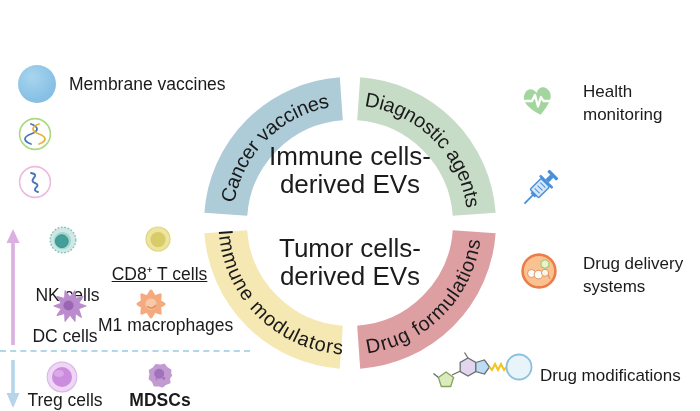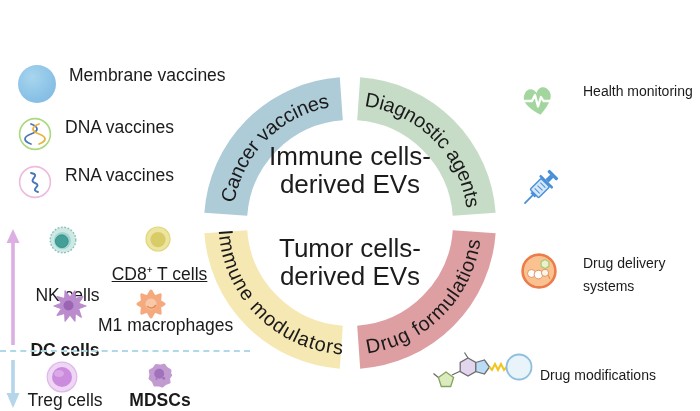--- a/index.html
+++ b/index.html
@@ -2,22 +2,22 @@
 <html><head>
 <meta charset="utf-8">
 <style>
   html,body{margin:0;padding:0;background:#fff;}
   .canvas{position:relative;width:700px;height:411px;background:#ffffff;overflow:hidden;
           font-family:"Liberation Sans", sans-serif;color:#1b1b1b;}
   .title{position:absolute;top:3px;left:0;width:700px;text-align:center;
          font-size:23.5px;line-height:28px;color:#141414;}
   .lbl{position:absolute;font-size:17.5px;color:#1b1b1b;white-space:nowrap;}
   .c{text-align:center;}
-  .rtext{position:absolute;font-size:14px;line-height:23px;color:#1b1b1b;}
-  .vrow{position:absolute;display:flex;gap:13px;font-size:17.5px;color:#1b1b1b;}
+  .rtext{position:absolute;font-size:17px;line-height:23px;color:#1b1b1b;}
+  .vrow{position:absolute;display:flex;align-items:center;gap:13px;font-size:17.5px;color:#1b1b1b;}
   .abs{position:absolute;}
   .divider{position:absolute;left:0;top:350px;width:250px;height:0;border-top:2px dashed #b0d8e9;}
   .membrane{width:38px;height:38px;border-radius:50%;
             background:radial-gradient(circle at 38% 32%, #a8d5ee 0%, #8ac2e6 60%, #7fb9e0 100%);}
   svg text{font-family:"Liberation Sans", sans-serif;}
   .arclabel{font-size:20px;fill:#1a1a1a;letter-spacing:0.3px;}
   .ctext{font-size:26px;fill:#1c1c1c;text-anchor:middle;}
 </style>
 </head>
 <body>
@@ -65,49 +65,47 @@
     <div class="membrane"></div>
     <span>Membrane vaccines</span>
   </div>
 
   <div class="vrow" style="left:18px;top:117px;">
     <svg width="34" height="34" viewBox="0 0 34 34">
       <circle cx="17" cy="17" r="15.4" fill="#ffffff" stroke="#abd97f" stroke-width="1.6"></circle>
       <path d="M13 7 C21 10, 21 14, 13 17 C5 20, 5 24, 13 27" stroke="#4a76b8" fill="none" stroke-width="1.8" stroke-linecap="round"></path>
       <path d="M21 7 C13 10, 13 14, 21 17 C29 20, 29 24, 21 27" stroke="#e5b33e" fill="none" stroke-width="1.8" stroke-linecap="round"></path>
     </svg>
-    <span>DNA vaccines</span>
   </div>
 
   <div class="vrow" style="left:18px;top:165px;">
     <svg width="34" height="34" viewBox="0 0 34 34">
       <circle cx="17" cy="17" r="15.4" fill="#ffffff" stroke="#eebade" stroke-width="1.6"></circle>
       <path d="M13 8 C24 10, 9 15, 17 18 C25 21, 11 24, 20 27" stroke="#4a76b8" fill="none" stroke-width="1.9" stroke-linecap="round"></path>
     </svg>
-    <span>RNA vaccines</span>
   </div>
 
   <svg class="abs" style="left:49px;top:226px;" width="28" height="28" viewBox="0 0 28 28">
     <circle cx="14" cy="14" r="12.8" fill="#cfe8e3" stroke="#7fc2ba" stroke-width="1.3" stroke-dasharray="1.8 1.6"></circle>
     <circle cx="13.4" cy="14.6" r="8.6" fill="#9fd6cf"></circle>
     <circle cx="12.8" cy="15.2" r="6.4" fill="#449f99" stroke="#2f8a84" stroke-width="0.8"></circle>
   </svg>
   <div class="lbl c" style="left:30px;top:261px;width:75px;margin-top:24px;">NK cells</div>
 
   <svg class="abs" style="left:145px;top:226px;" width="26" height="26" viewBox="0 0 26 26">
     <circle cx="13" cy="13" r="12" fill="#ece49f" stroke="#e0d67c" stroke-width="1.2"></circle>
     <circle cx="13" cy="13.6" r="7.6" fill="#d8cc69"></circle>
   </svg>
   <div class="lbl c" style="left:107px;top:261px;width:105px;text-decoration:underline;">CD8⁺ T cells</div>
 
   <svg class="abs" style="left:52px;top:288px;" width="36" height="36" viewBox="0 0 36 36">
     <path fill="#bb8ccd" stroke="#bb8ccd" stroke-width="1.2" stroke-linejoin="round" d="M34,18 L26.6,20.8 L29.3,29.3 L23.3,25.3 L22.9,33.2 L18,27 L13.1,33.2 L12.7,25.3 L5.1,27.4 L9.4,20.8 L2,18 L9.4,15.2 L5.1,8.6 L12.7,10.7 L13.1,2.8 L18,9 L22.9,2.8 L23.3,10.7 L30.9,8.6 L26.6,15.2 Z"></path>
     <circle cx="16.5" cy="17.5" r="5" fill="#9a66b4"></circle>
   </svg>
-  <div class="lbl c" style="left:29px;top:340px;width:72px;font-weight:bold;">DC cells</div>
+  <div class="lbl c" style="left:29px;top:326px;width:72px;">DC cells</div>
 
   <svg class="abs" style="left:136px;top:289px;" width="30" height="30" viewBox="0 0 30 30">
     <path fill="#f4aa7e" stroke="#f4aa7e" stroke-width="3" stroke-linejoin="round" d="M28,15 L23.6,17.8 L24.2,24.2 L18.6,22 L15,28 L11.4,22 L5.8,24.2 L6.4,17.8 L2,15 L6.4,12.2 L5.8,5.8 L11.4,8 L15,2 L18.6,8 L24.2,5.8 L23.6,12.2 Z"></path>
     <circle cx="15" cy="15" r="5.6" fill="#f8c9a8"></circle>
     <path d="M11.5 17.5 A5 5 0 0 0 19.5 16.5" stroke="#e78b5a" stroke-width="1.6" fill="none" stroke-linecap="round"></path>
   </svg>
   <div class="lbl c" style="left:98px;top:315px;width:126px;">M1 macrophages</div>
 
   <div class="divider"></div>
 

